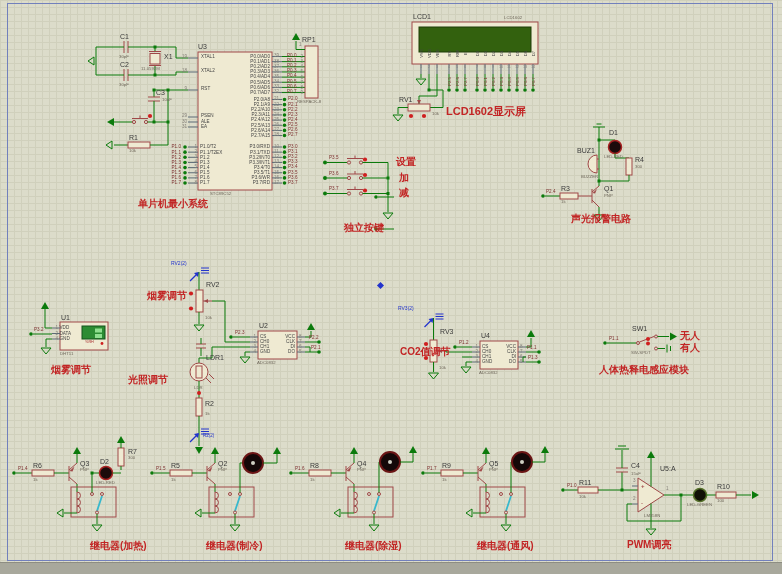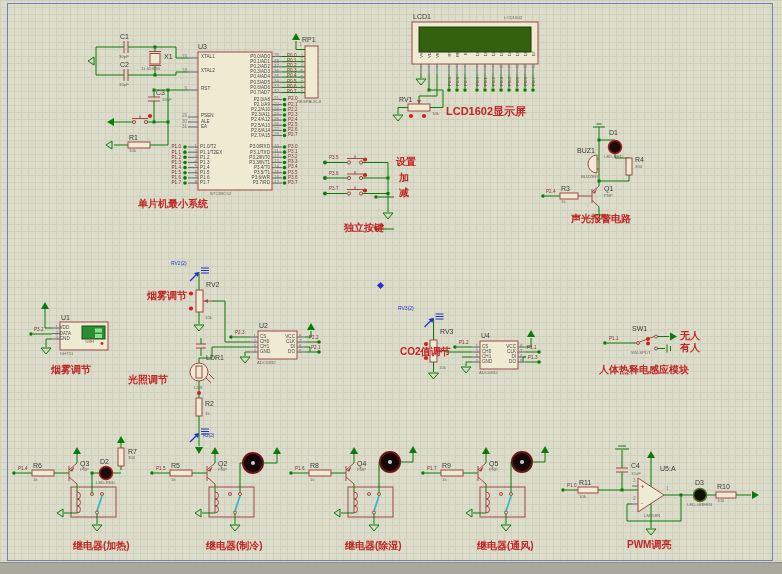--- a/index.html
+++ b/index.html
@@ -971,21 +971,21 @@
 
 <span class="t net" style="left:18px;top:467px">P1.4</span>
 <span class="t ref" style="left:33px;top:462px">R6</span>
 <span class="t val" style="left:33px;top:477.5px">1k</span>
 <span class="t ref" style="left:80px;top:460px">Q3</span>
 <span class="t val" style="left:80px;top:468px">PNP</span>
 <span class="t ref" style="left:100px;top:458px">D2</span>
 <span class="t val" style="left:96px;top:481px">LED-RED</span>
 <span class="t ref" style="left:128px;top:448px">R7</span>
 <span class="t val" style="left:128px;top:456px">300</span>
-<span class="t cn" style="left:73px;top:541px">继电器(加热)</span>
+<span class="t cn" style="left:90px;top:541px">继电器(加热)</span>
 
 <span class="t net" style="left:156px;top:467px">P1.5</span>
 <span class="t ref" style="left:171px;top:462px">R5</span>
 <span class="t val" style="left:171px;top:477.5px">1k</span>
 <span class="t ref" style="left:218px;top:460px">Q2</span>
 <span class="t val" style="left:218px;top:468px">PNP</span>
 <span class="t cn" style="left:206px;top:541px">继电器(制冷)</span>
 
 <span class="t net" style="left:295px;top:467px">P1.6</span>
 <span class="t ref" style="left:310px;top:462px">R8</span>

